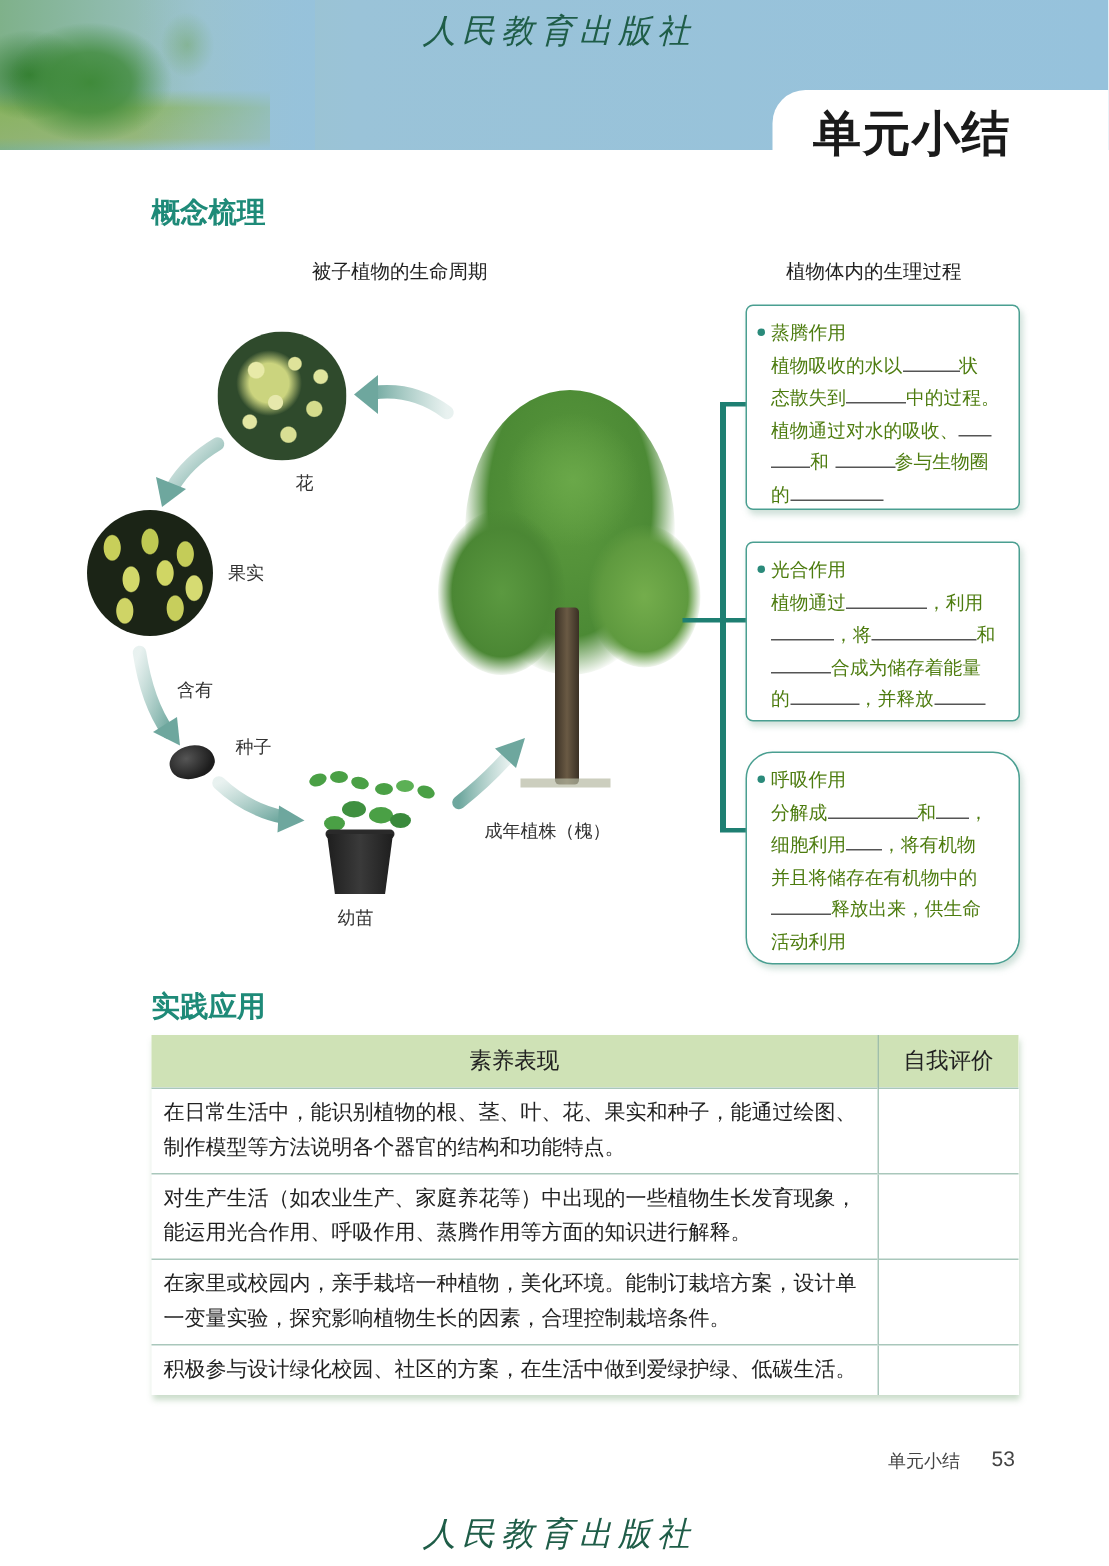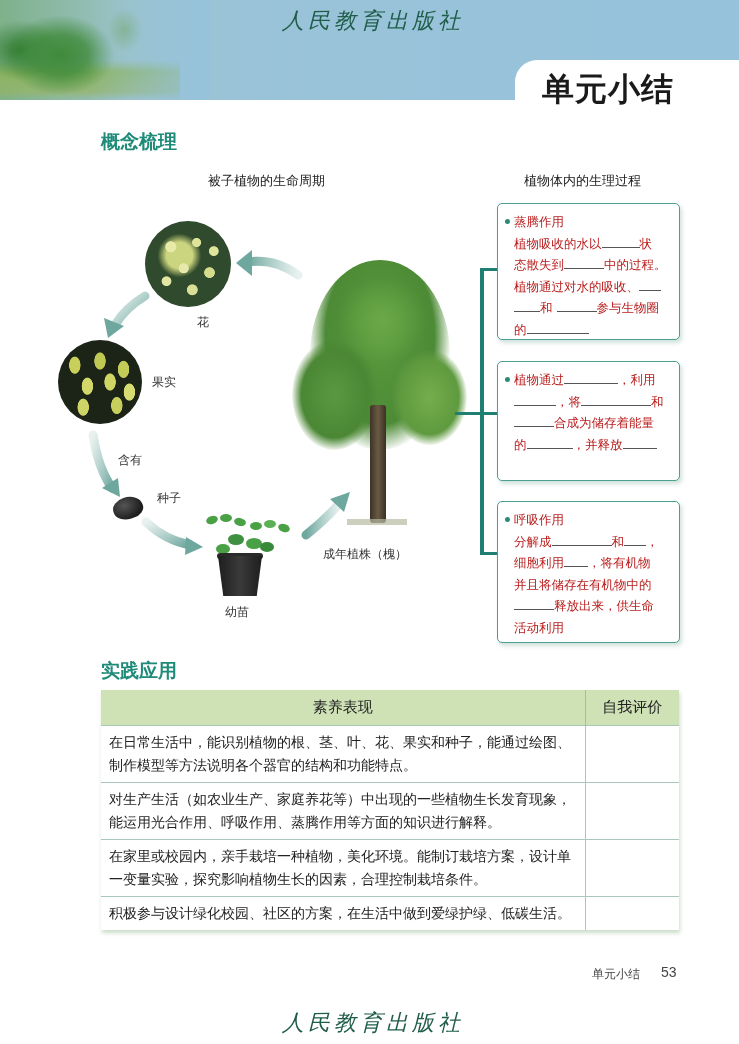--- a/index.html
+++ b/index.html
@@ -96,21 +96,21 @@
   .cycle-label { position: absolute; font-family: "DejaVu Serif", serif; font-size: 12px; color: #333; }
 
   
   .connector { position: absolute; background: #1e7f72; }
 
   
   .card {
     position: absolute; left: 497px; width: 183px; background: #fff;
     border: 1.5px solid #4a9f91; border-radius: 5px;
     box-shadow: 2px 3px 4px rgba(120,170,150,0.35);
-    padding: 7px 8px 14px 16px; font-size: 12.5px; line-height: 21.5px; color: #b91c1c;
+    padding: 7px 8px 14px 16px; font-size: 12.5px; line-height: 21.5px; color: #4d7c0f;
   }
   .card .dot { position: absolute; left: 7px; top: 15px; width: 5px; height: 5px; border-radius: 50%; background: #2a8a7a; }
   .blank { display: inline-block; border-bottom: 1px solid #555; height: 14px; vertical-align: baseline; }
 
   
   .practice-table {
     position: absolute; left: 101px; top: 690px; width: 578px; border-collapse: collapse;
     box-shadow: 1px 3px 4px rgba(140,180,140,0.45);
   }
   .practice-table th {
@@ -243,35 +243,36 @@
   <div>
     <span class="blank" style="width:26px"></span><span>和</span><span class="blank" style="width:40px;margin-left:4px"></span><span>参与生物圈</span>
   </div>
   <div>
     <span>的</span><span class="blank" style="width:62px"></span>
   </div>
 </div>
 
 <div class="card" style="top:361px; height:120px;">
   <span class="dot"></span>
+  <div>光合作用</div>
   <div>
     <span>植物通过</span><span class="blank" style="width:54px"></span><span>，利用</span>
   </div>
   <div>
     <span class="blank" style="width:42px"></span><span>，将</span><span class="blank" style="width:70px"></span><span>和</span>
   </div>
   <div>
     <span class="blank" style="width:40px"></span><span>合成为储存着能量</span>
   </div>
   <div>
     <span>的</span><span class="blank" style="width:46px"></span><span>，并释放</span><span class="blank" style="width:34px"></span>
   </div>
 </div>
 
-<div class="card" style="top:501px; height:142px;">
+<div class="card" style="top:501px; height:142px;border-radius:18px;">
   <span class="dot"></span>
   <div>呼吸作用</div>
   <div>
     <span>分解成</span><span class="blank" style="width:60px"></span><span>和</span><span class="blank" style="width:22px"></span><span>，</span>
   </div>
   <div>
     <span>细胞利用</span><span class="blank" style="width:24px"></span><span>，将有机物</span>
   </div>
   <div>
     <span>并且将储存在有机物中的</span>

